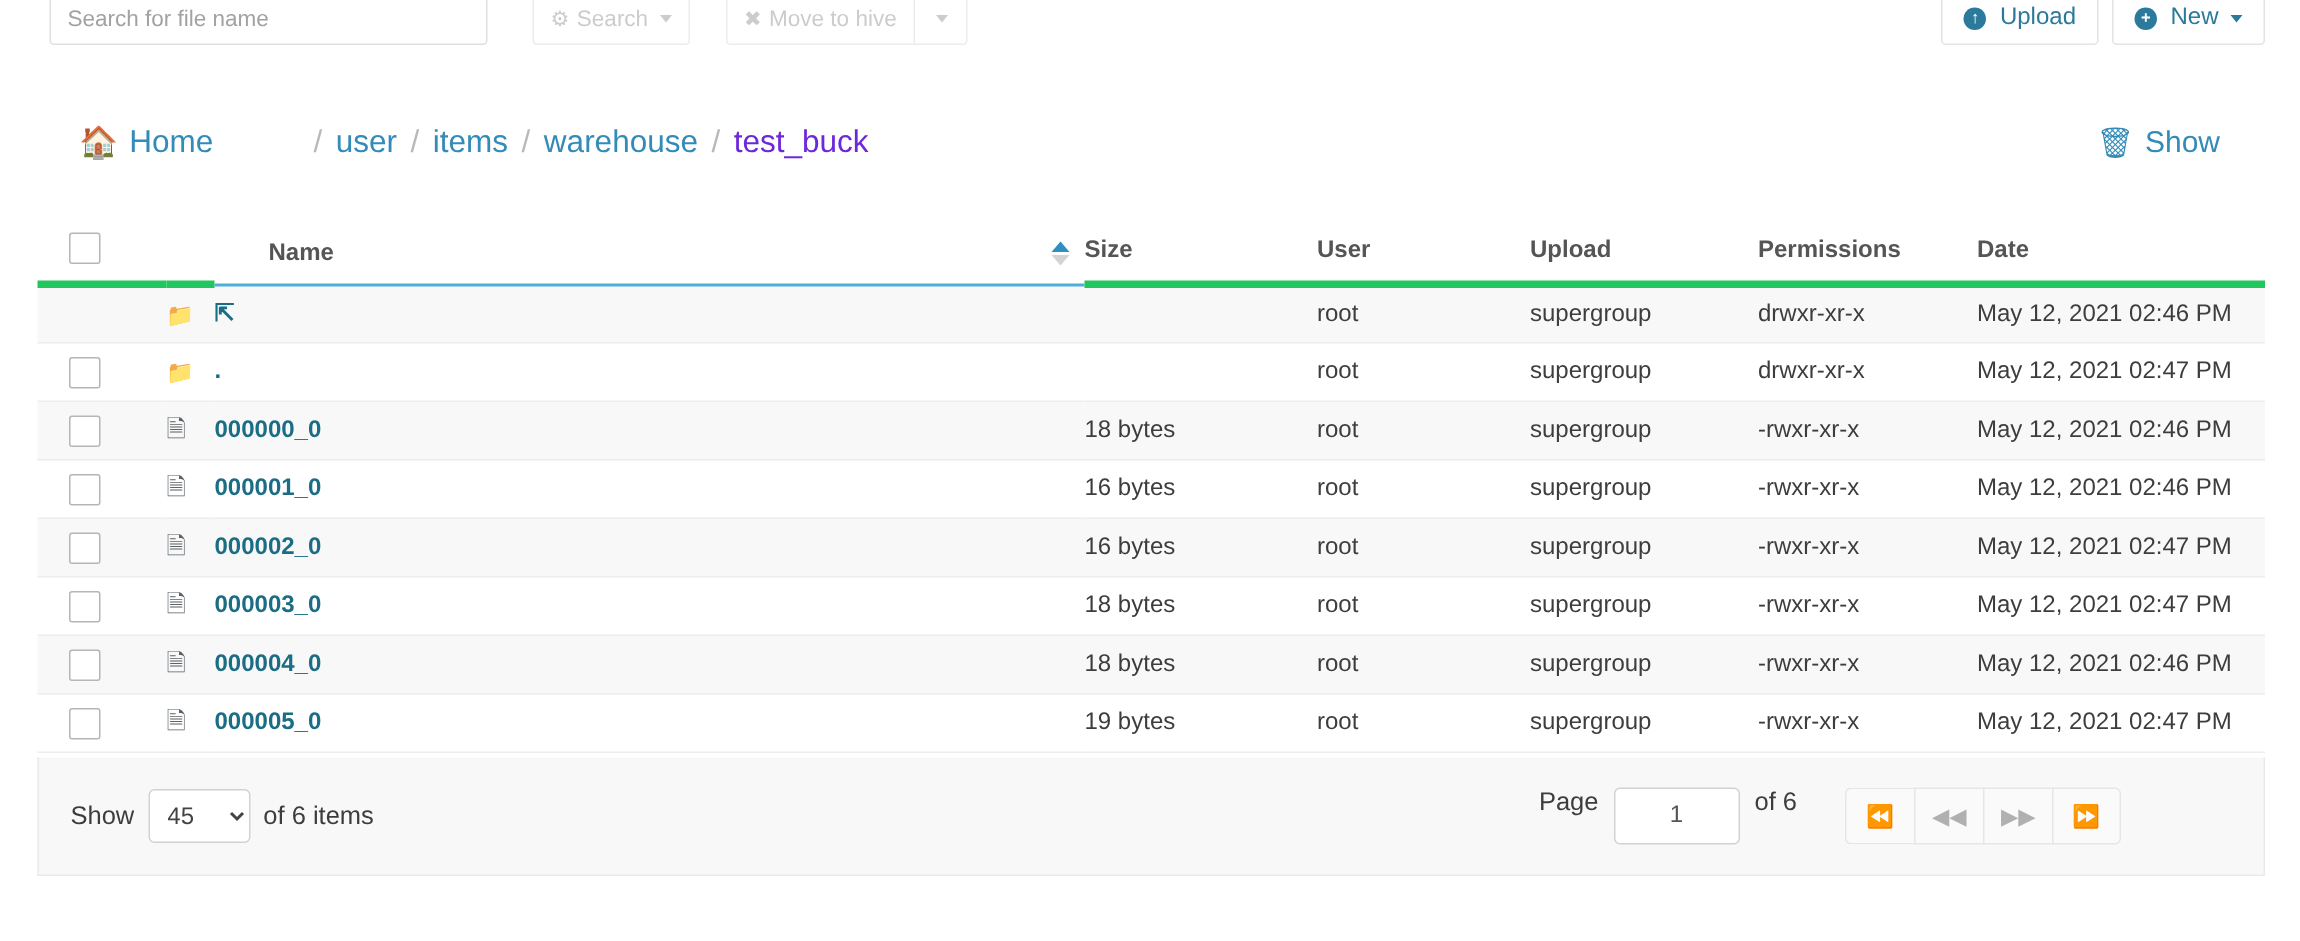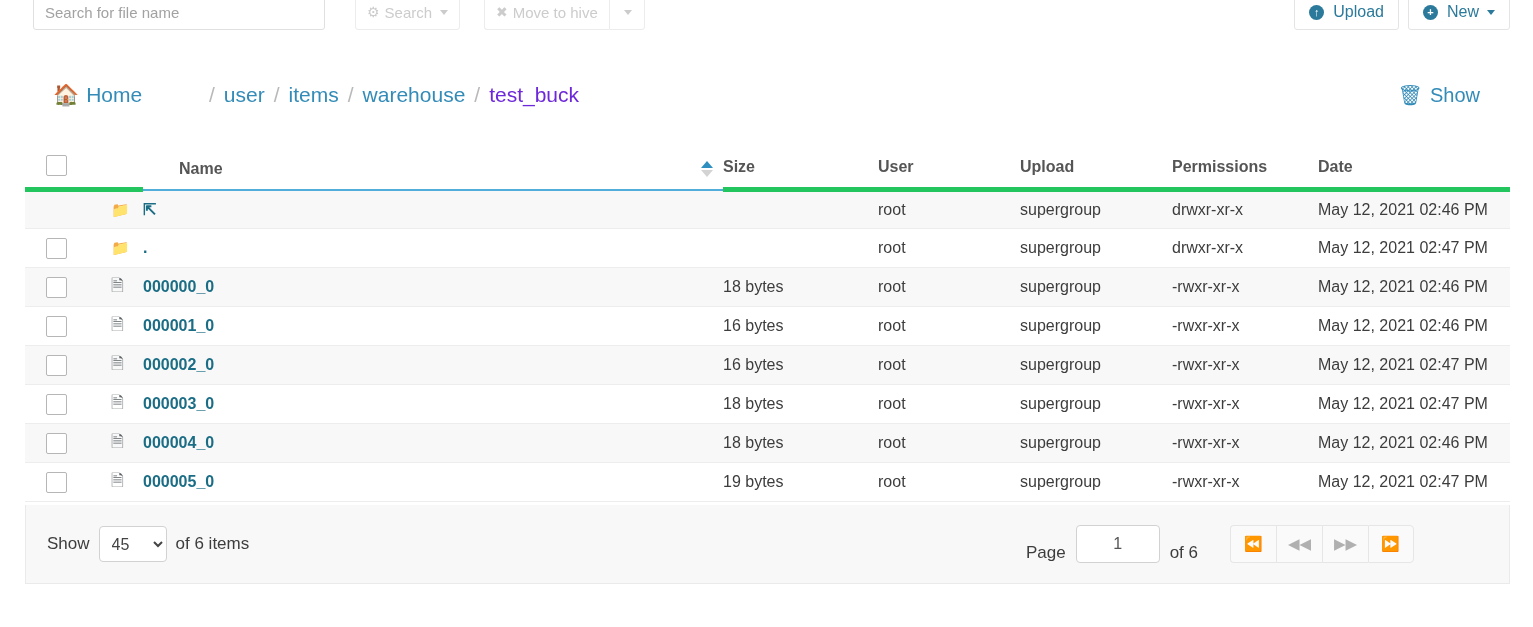--- a/index.html
+++ b/index.html
@@ -123,21 +123,21 @@
     position: absolute; left: 25px; top: 505px; width: 1485px; height: 79px;
     background: #f8f8f8; border: 1px solid #eaeaea; border-top: none;
     display: flex; align-items: center;
   }
   .pg-left { position: absolute; left: 21px; display: flex; align-items: center; gap: 9px; font-size: 17px; color: #3d3d3d; }
   .sel {
     height: 36px; width: 68px; border: 1px solid #d2d2d2; border-radius: 4px;
     background: #fff; font-size: 16px; font-family: "Liberation Sans", sans-serif;
     color: #444; padding-left: 8px;
   }
-  .pg-right { position: absolute; right: 95px; display: flex; align-items: flex-end; gap: 10px; font-size: 17px; color: #3d3d3d; }
+  .pg-right { position: absolute; right: 95px; display: flex; align-items: flex-start; gap: 10px; font-size: 17px; color: #3d3d3d; }
   .pg-input {
     width: 84px; height: 38px; border: 1px solid #d2d2d2; border-radius: 4px;
     background: #fff; text-align: center; font-size: 16px; color: #555;
     font-family: "Liberation Sans", sans-serif;
   }
   .pg-btns { display: flex; margin-left: 22px; }
   .pg-btn {
     width: 46px; height: 38px; border: 1px solid #e6e6e6; background: #fafafa;
     display: flex; align-items: center; justify-content: center;
     color: #b0b0b0; font-size: 15px; cursor: pointer; border-right: none;

